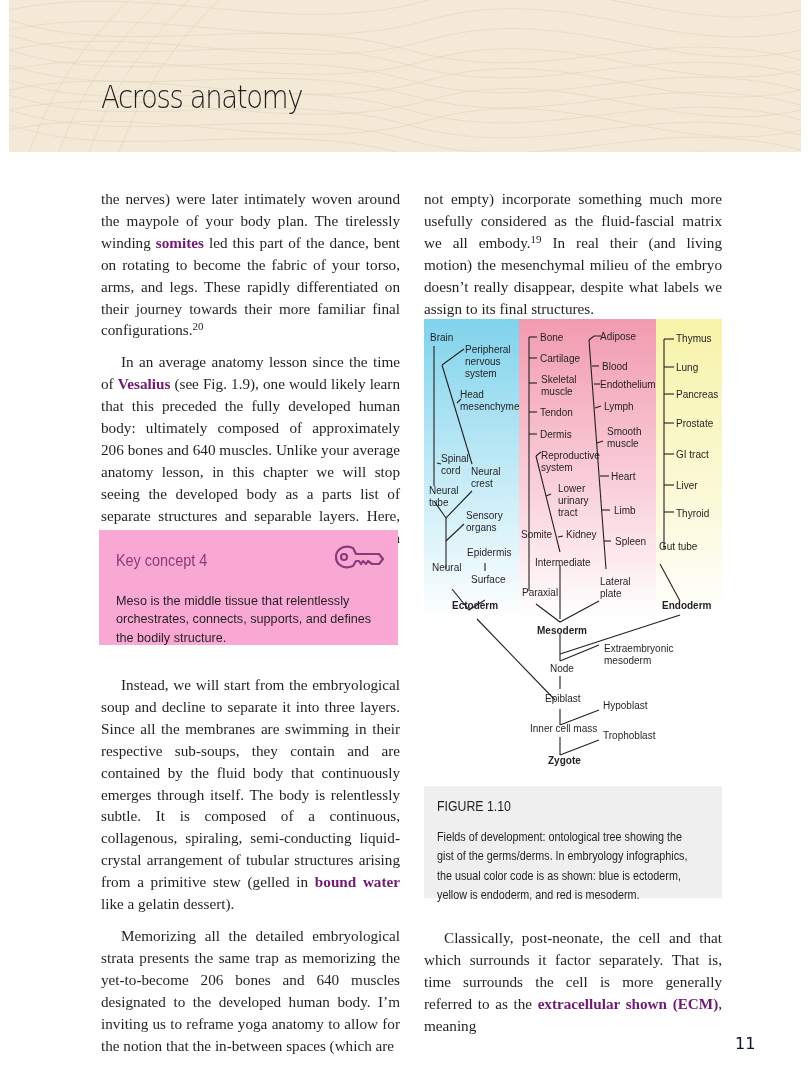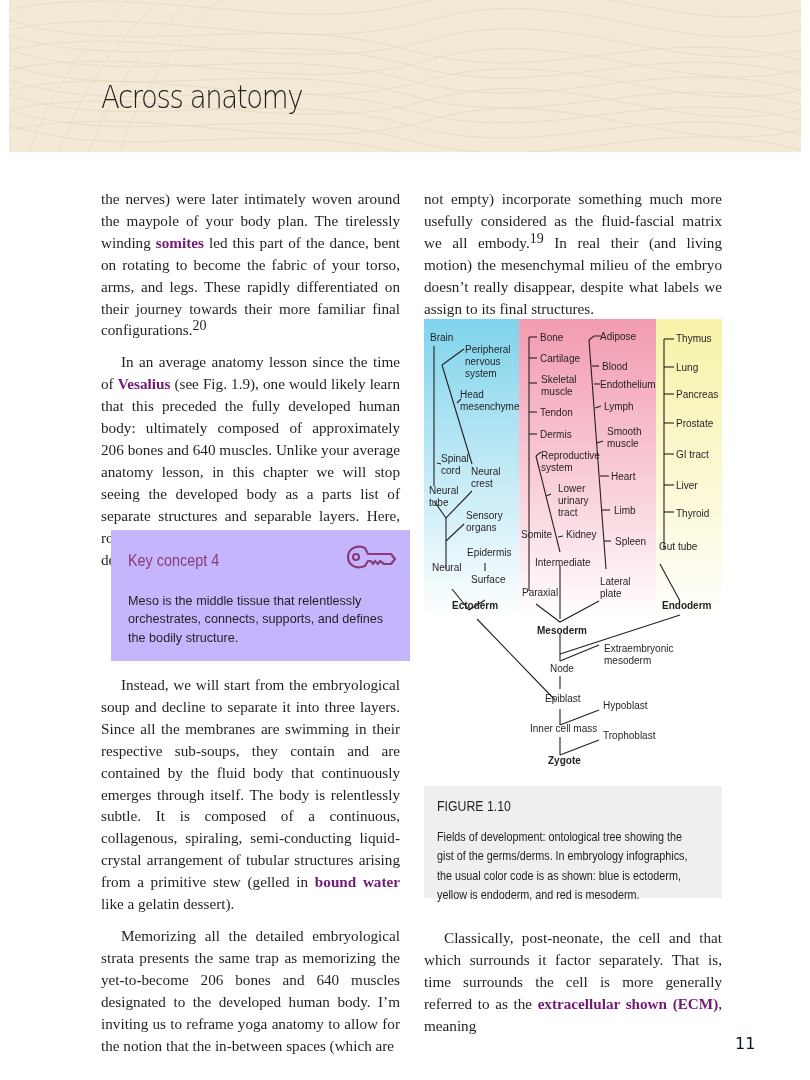--- a/index.html
+++ b/index.html
@@ -7,22 +7,22 @@
        font-family:"Liberation Serif", serif;color:#231f20;}
   .band{position:absolute;left:9px;top:0;width:792px;height:152px;background:#f3e9d6;overflow:hidden;}
   .band svg{position:absolute;left:0;top:0;}
   .title{position:absolute;left:101px;top:78px;font-family:"DejaVu Sans", sans-serif;font-weight:200;
          font-size:32px;letter-spacing:-1.6px;transform:scaleX(0.86);transform-origin:left top;color:#1e1e1e;}
   .col{position:absolute;font-size:15.2px;line-height:21.9px;text-align:justify;}
   .col p{margin:0;}
   .col p.ind{text-indent:20px;}
   .gap{height:10px;}
   .hl{color:#701a75;font-weight:bold;}
-  sup{font-size:14px;line-height:0;vertical-align:5px;}
-  .kc{position:absolute;left:111px;top:530px;width:299px;height:131px;background:#c4b5fd;}
+  sup{font-size:11px;line-height:0;vertical-align:5px;}
+  .kc{position:absolute;left:99px;top:530px;width:299px;height:115px;background:#f9a8d4;}
   .kc-title{position:absolute;left:17px;top:22px;font-family:"Liberation Sans", sans-serif;font-size:16px;color:#8a3b7a;transform:scaleX(0.9);transform-origin:left;}
   .kc-text{position:absolute;left:17px;top:62px;width:275px;font-family:"Liberation Sans", sans-serif;font-size:13.6px;line-height:18.3px;color:#231f20;transform:scaleX(0.93);transform-origin:left;white-space:nowrap;}
   .kc-icon{position:absolute;left:236px;top:13px;}
   .fig{position:absolute;left:424px;top:319px;width:298px;height:460px;}
   .fig svg text{font-family:"Liberation Sans", sans-serif;font-size:10px;fill:#231f20;}
   .fig svg text.b{font-weight:bold;}
   .cap{position:absolute;left:424px;top:786px;width:298px;height:112px;background:#efefef;}
   .cap-title{position:absolute;left:13px;top:12px;font-family:"Liberation Sans", sans-serif;font-size:14px;transform:scaleX(0.88);transform-origin:left;color:#231f20;}
   .cap-text{position:absolute;left:13px;top:42px;font-family:"Liberation Sans", sans-serif;font-size:12.4px;line-height:19.4px;transform:scaleX(0.87);transform-origin:left;white-space:nowrap;color:#231f20;}
   .pnum{position:absolute;left:735px;top:1034px;font-family:"DejaVu Sans", sans-serif;font-size:16px;color:#0f172a;}

